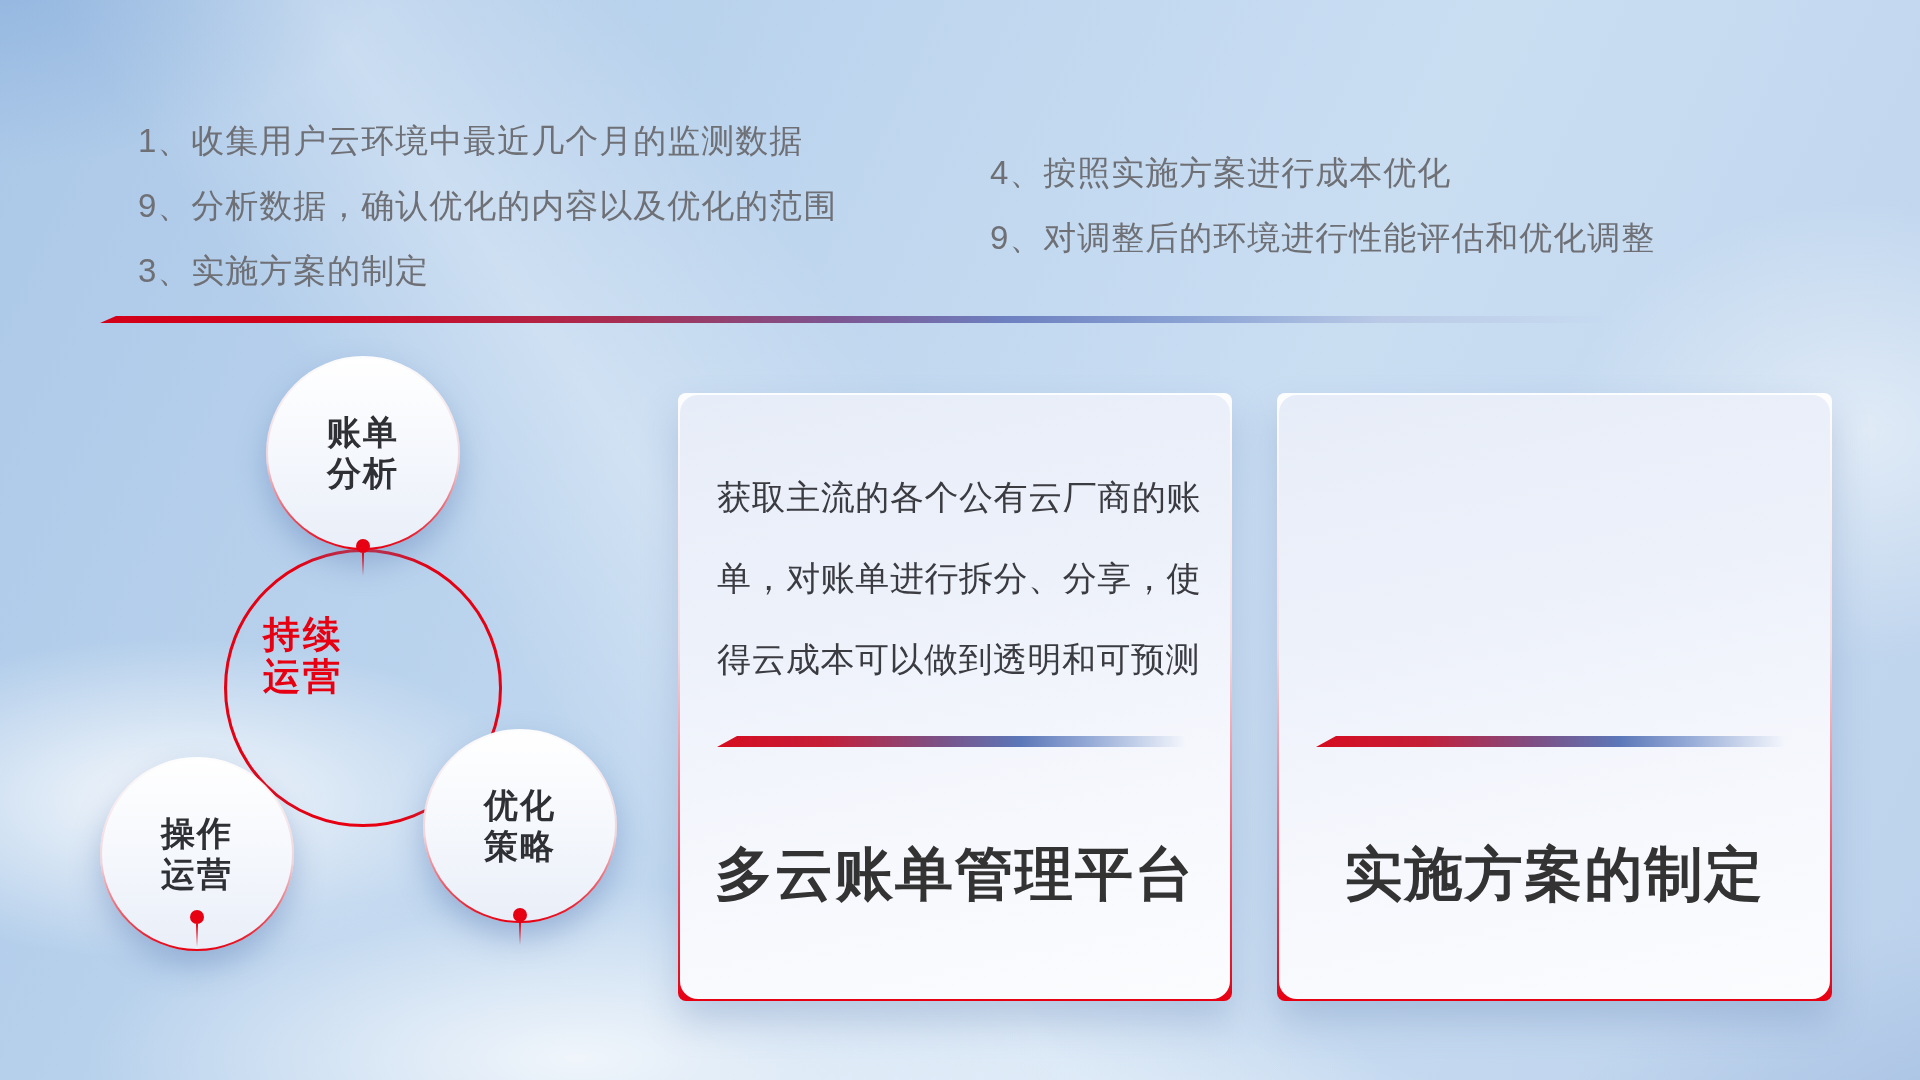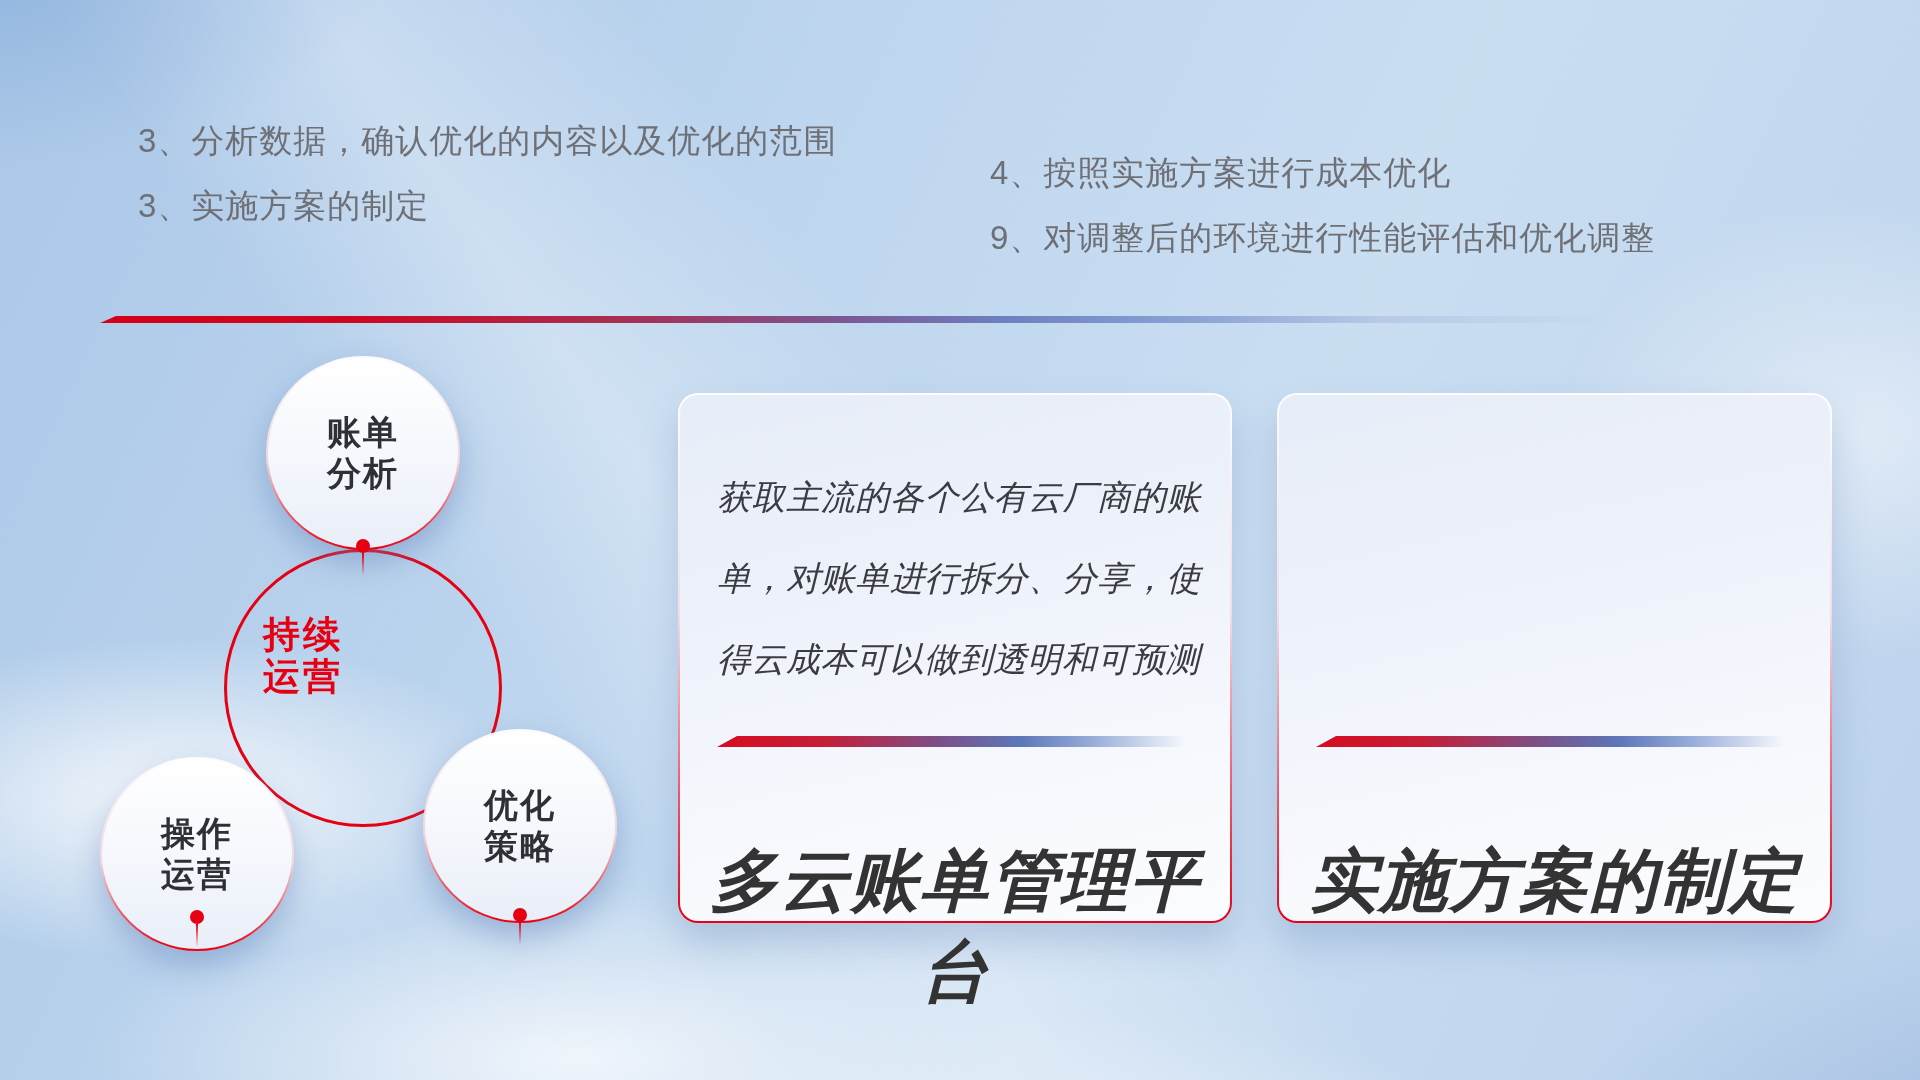--- a/index.html
+++ b/index.html
@@ -58,52 +58,52 @@
   .dot-top{left:356px;top:539px;} .line-top{left:362px;top:553px;}
   .dot-left{left:190px;top:910px;} .line-left{left:196px;top:924px;}
   .dot-right{left:513px;top:908px;} .line-right{left:519px;top:922px;}
   .center-label{
     position:absolute;left:263px;top:614px;width:200px;text-align:left;
     font-size:37px;font-weight:800;color:#e60012;line-height:42px;letter-spacing:3px;
   }
 
   
   .card{
-    position:absolute;top:393px;height:530px;border-radius:20px;padding:2px;box-sizing:border-box;
+    position:absolute;top:393px;height:608px;border-radius:8px;padding:2px;box-sizing:border-box;
     background:linear-gradient(180deg,rgba(255,255,255,0.95) 0%,#f2dde3 42%,#ea5e72 74%,#e60012 100%);
     box-shadow:0 20px 36px rgba(100,130,180,0.30);
-    font-style:italic;
   }
   .card-1{left:678px;width:554px;}
   .card-2{left:1277px;width:555px;}
   .card-inner{
     position:relative;width:100%;height:100%;border-radius:18px;box-sizing:border-box;
     background:linear-gradient(168deg,#e7edf8 0%,#edf1fa 35%,#f6f8fd 70%,#fbfcfe 100%);
   }
   .card-desc{
     position:absolute;left:37px;right:29px;top:62px;
     font-size:34px;line-height:81px;color:#3b3b42;text-align:justify;letter-spacing:0.5px;
   }
   .card-divider{
     position:absolute;left:37px;top:341px;width:488px;height:11px;
     background:linear-gradient(90deg,#d60c20 0%,#c51e38 22%,#7d4f85 45%,#5c77b8 62%,#93a9d6 76%,rgba(230,236,248,0) 96%);
     clip-path:polygon(20px 0,100% 0,100% 100%,0 100%);
   }
   .card-title{
     position:absolute;left:0;right:0;top:441px;text-align:center;
-    font-size:68px;font-weight:800;color:#333333;letter-spacing:2px;
+    font-size:58px;font-weight:800;color:#333333;letter-spacing:2px;
   }
 </style>
 </head>
 <body>
 
 <div class="slide">
 
   <div class="steps steps-left">
-    <div>3、分析数据，确认优化的内容以及优化的范围</div>
+    <div>1、收集用户云环境中最近几个月的监测数据</div>
+    <div>9、分析数据，确认优化的内容以及优化的范围</div>
     <div>3、实施方案的制定</div>
   </div>
 
   <div class="steps steps-right">
     <div>4、按照实施方案进行成本优化</div>
     <div>9、对调整后的环境进行性能评估和优化调整</div>
   </div>
 
   <div class="main-divider"></div>
 

